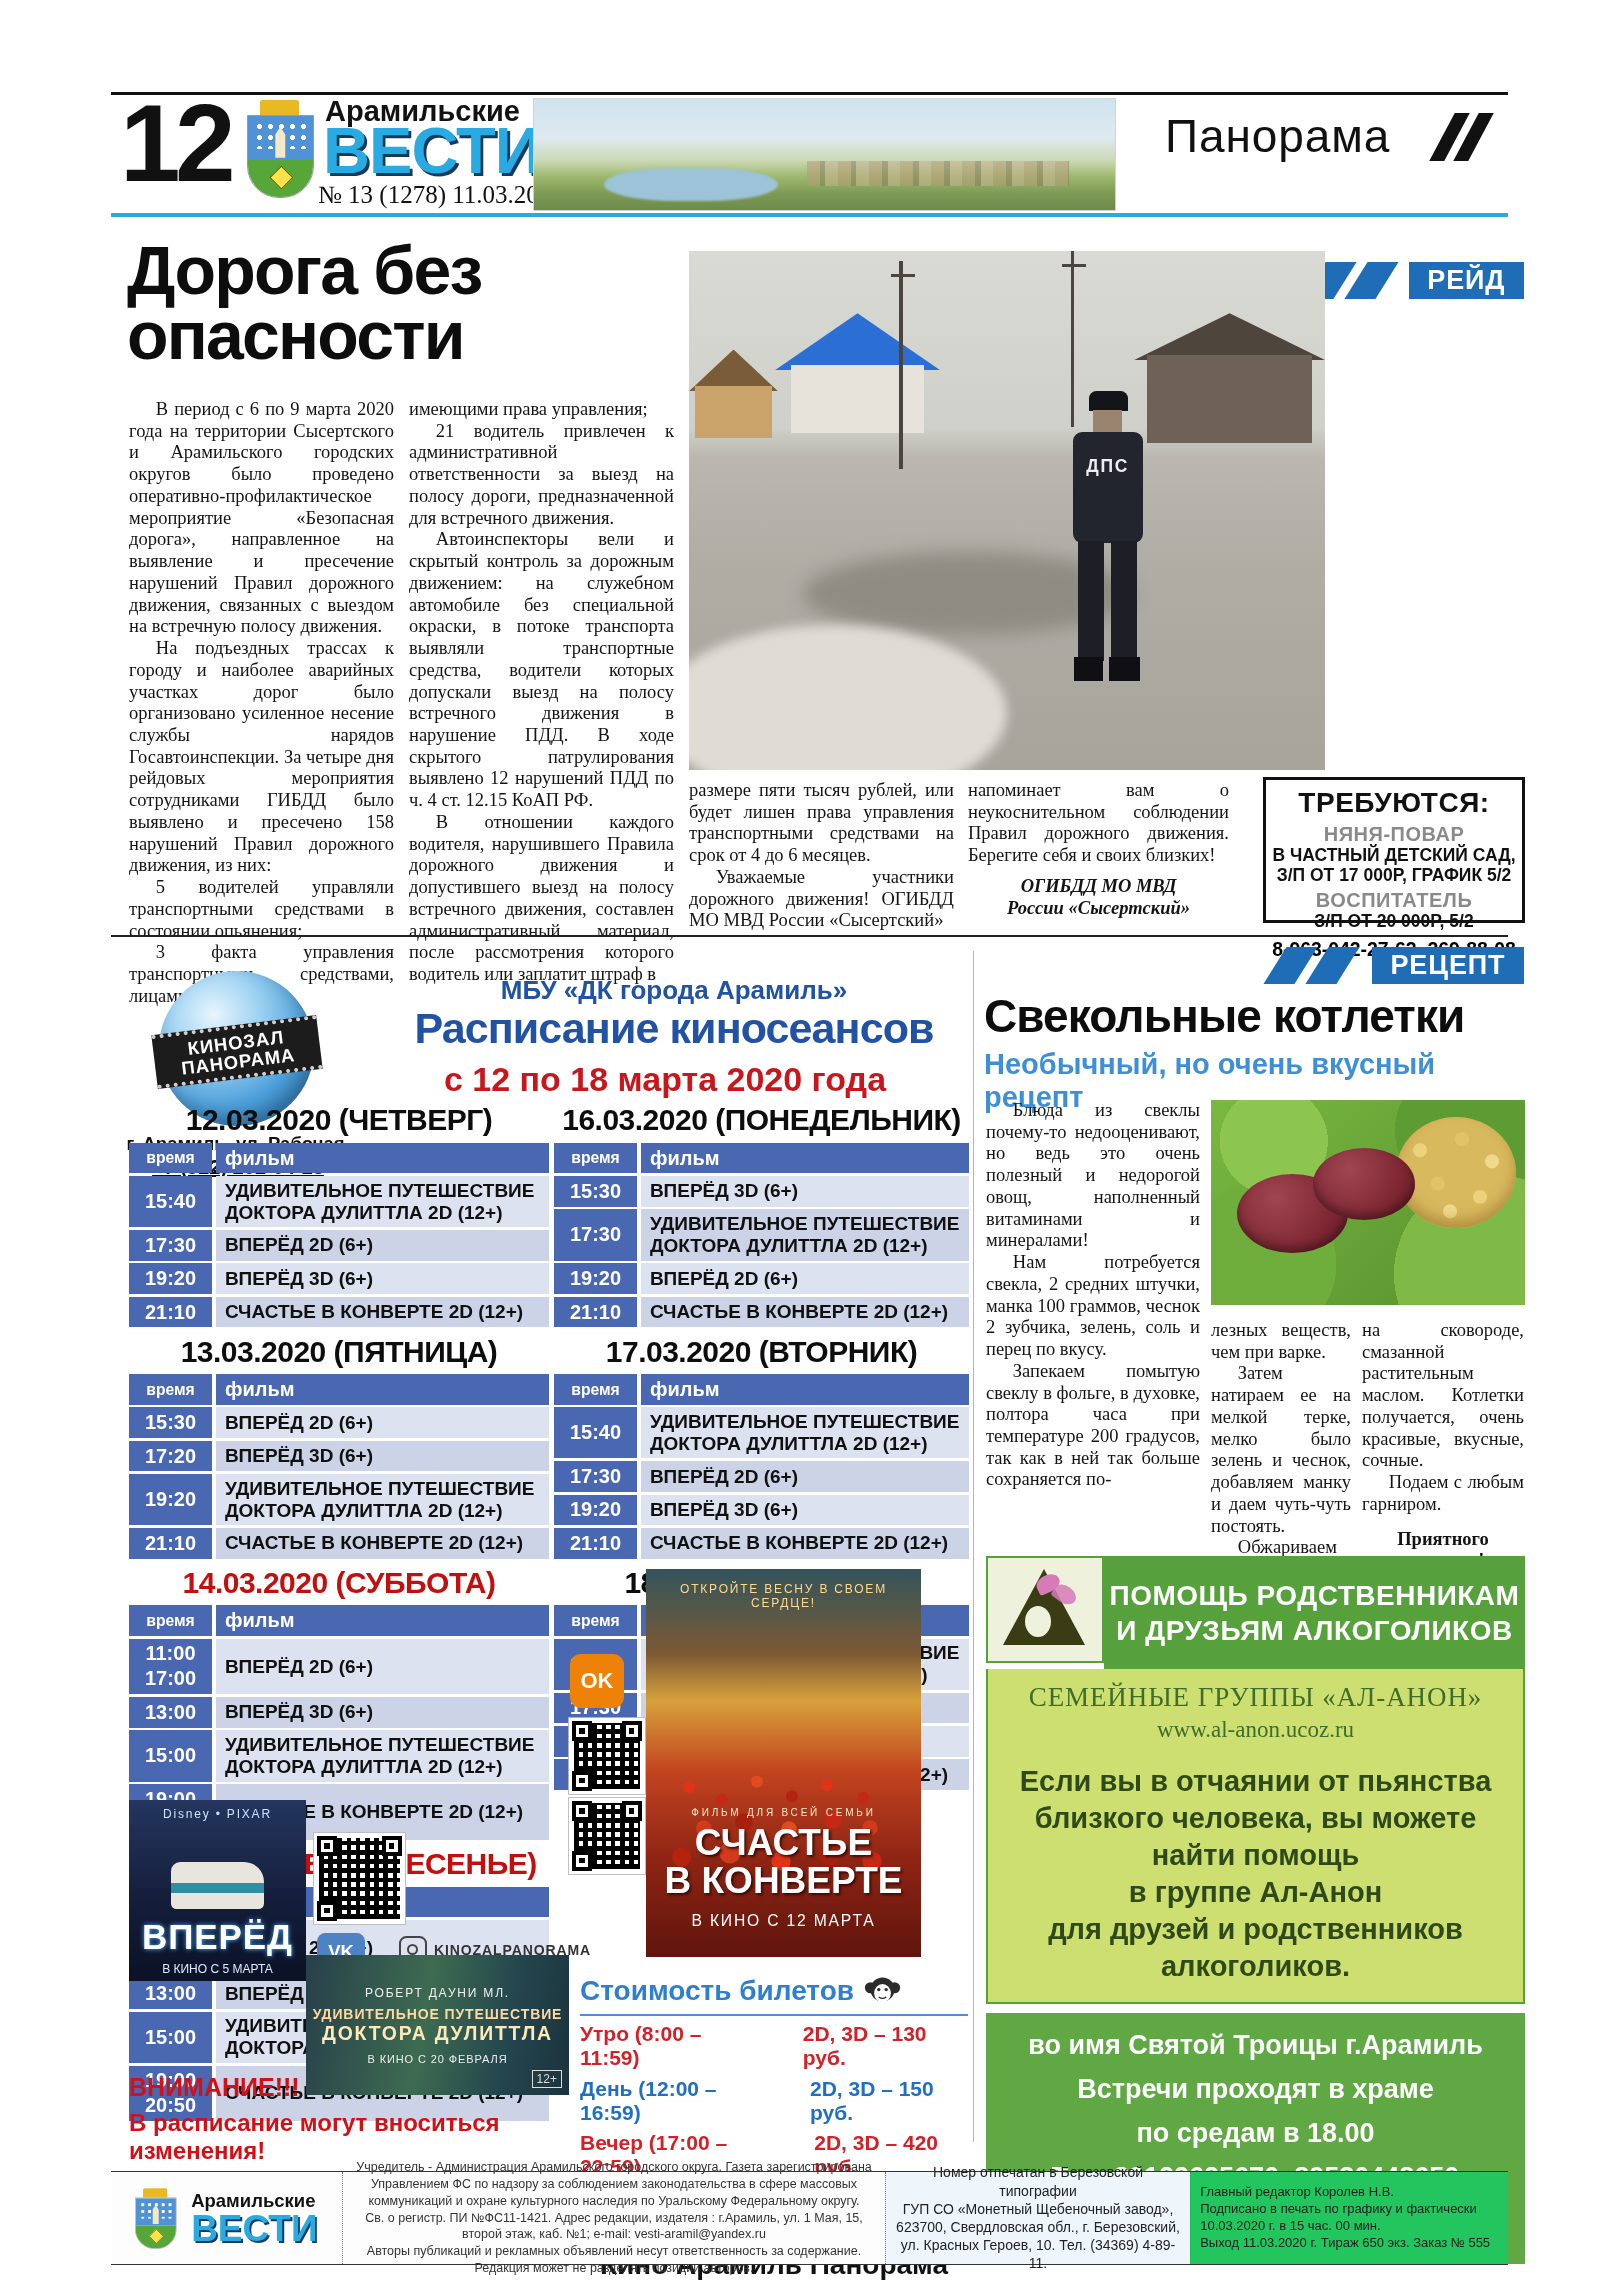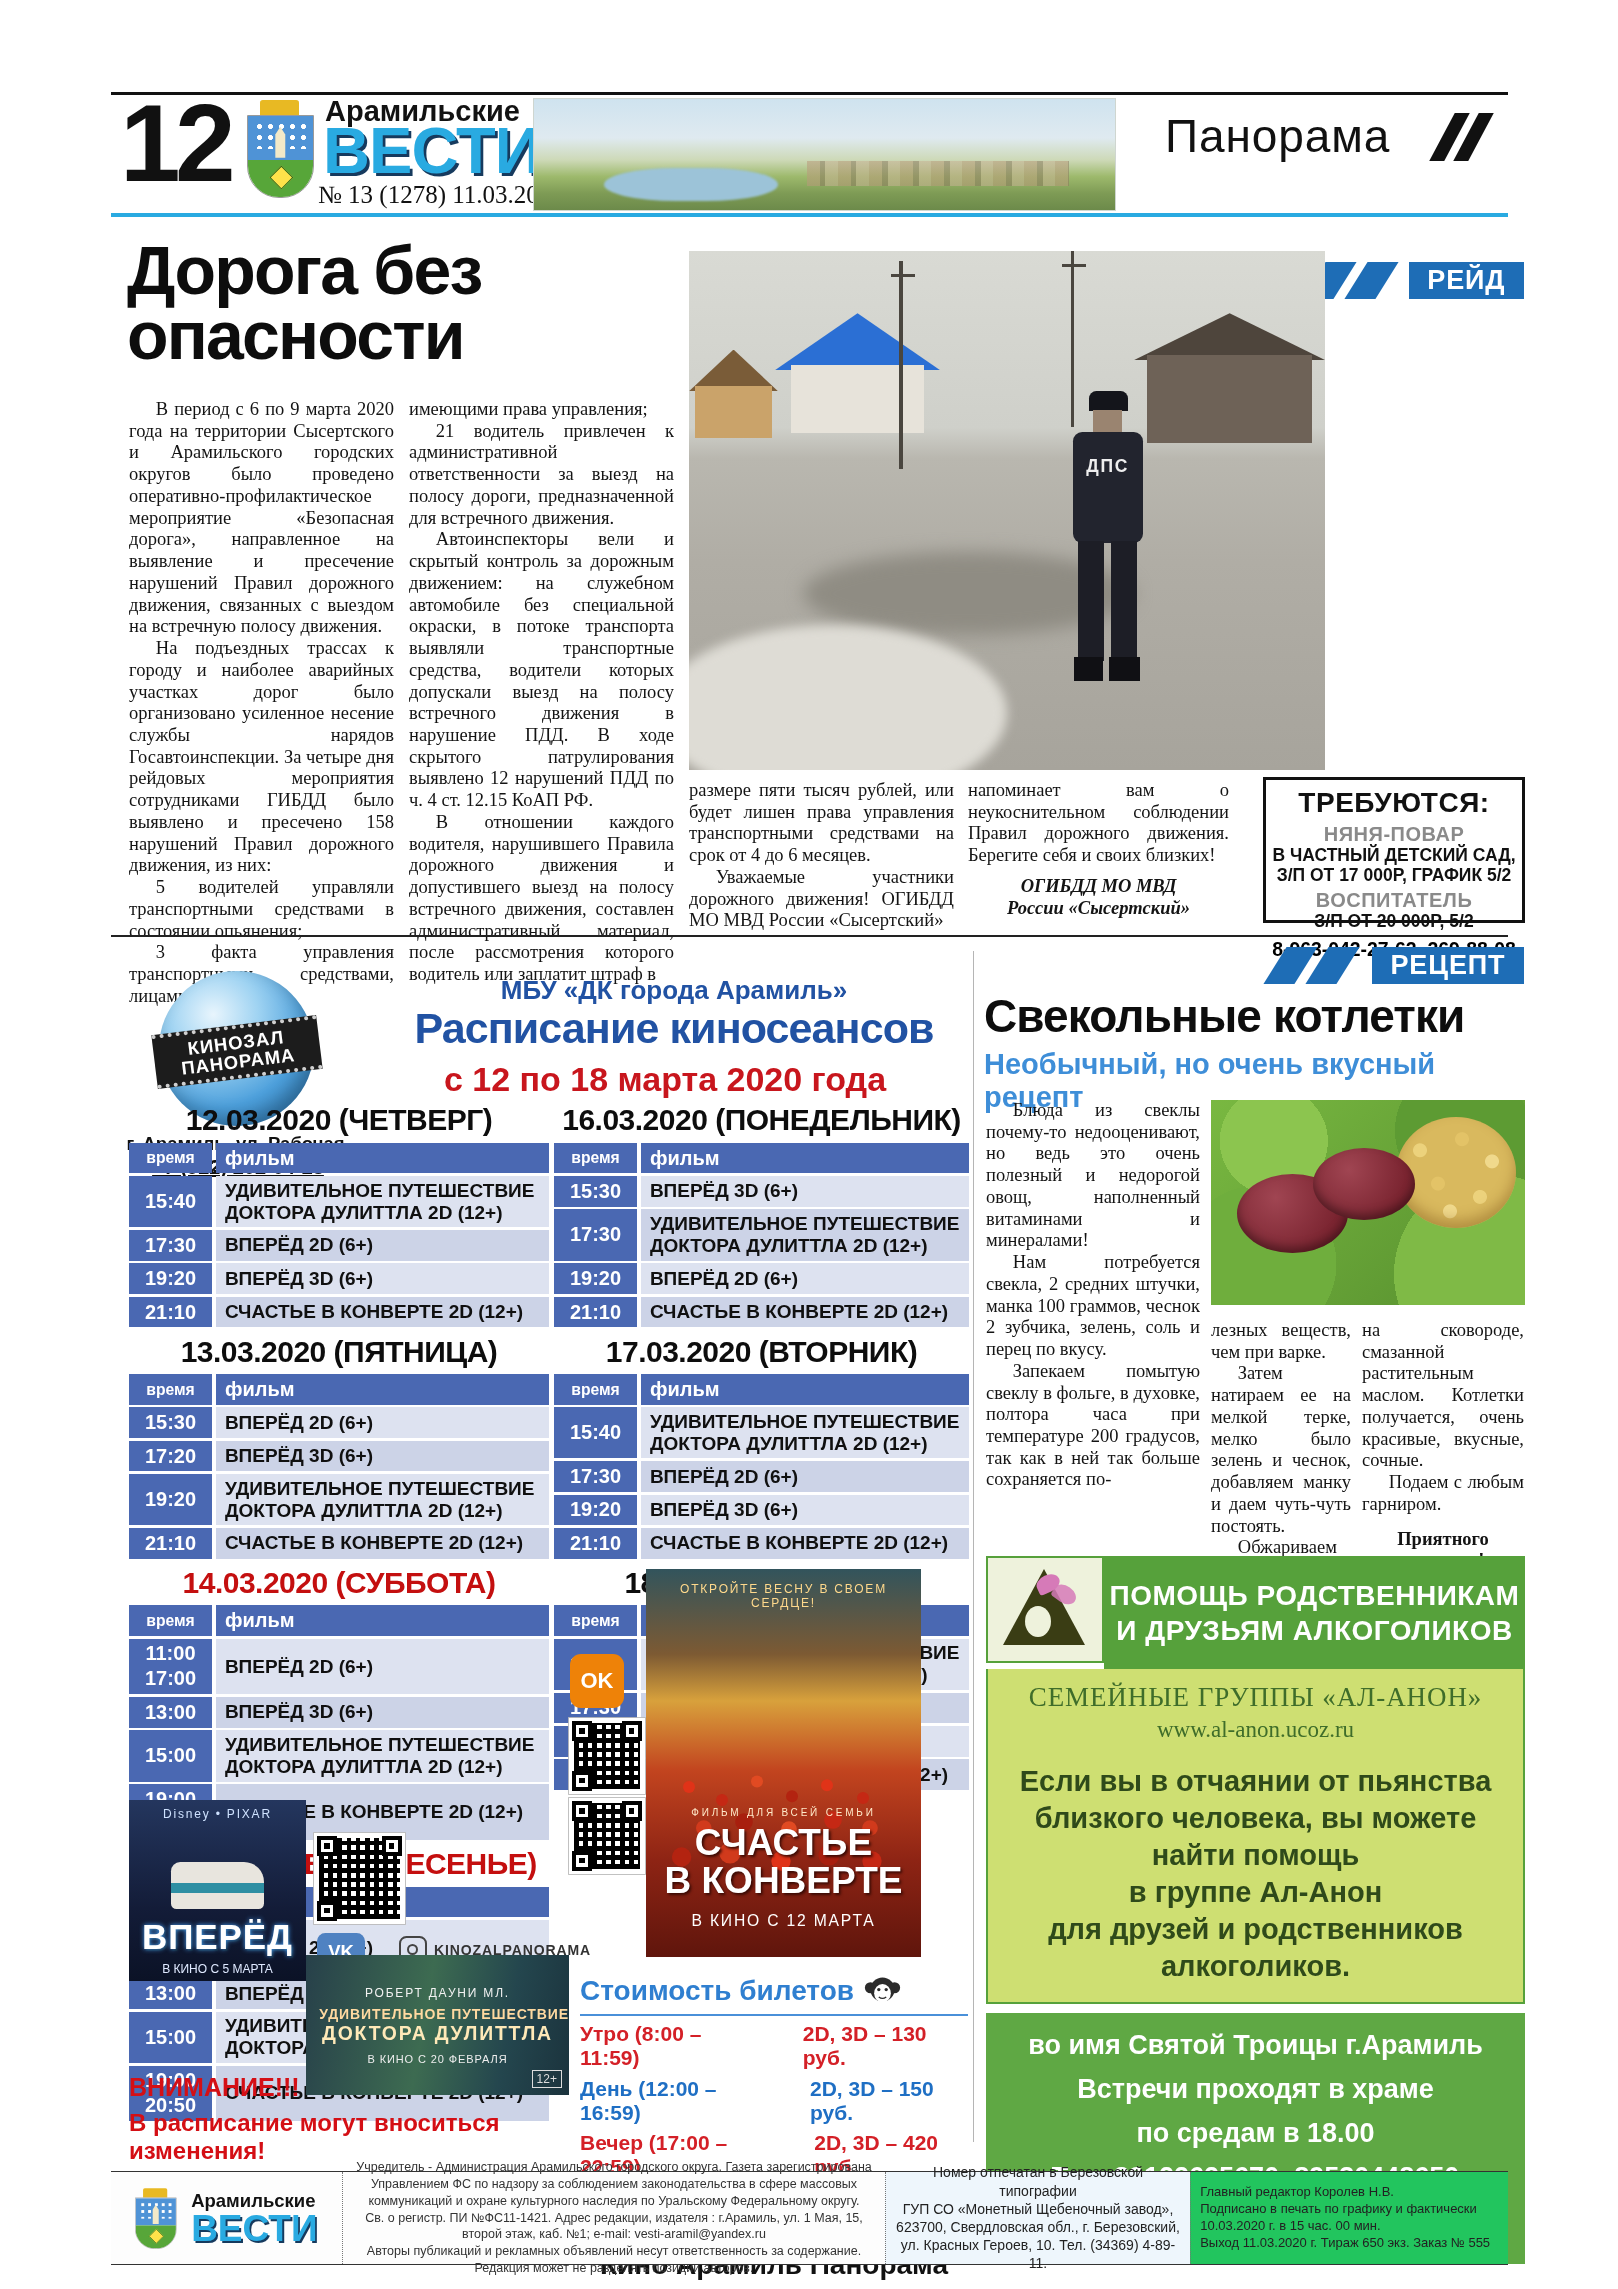--- a/index.html
+++ b/index.html
@@ -119,21 +119,21 @@
   .poppies{position:absolute;left:37px;top:212px;width:12px;height:12px;border-radius:50%;background:#e03318;
      box-shadow:33px 13px 0 #c52814,68px -5.5px 0 #e14a22,103px 9.2px 0 #b32310,138px -1.8px 0 #e03318,174px 11px 0 #c52814,
      14.8px 41px 0 1.8px #d13a1c,55px 35px 0 2.8px #a81f0e,100px 42px 0 1.8px #e14a22,144px 33px 0 2.8px #c52814,181px 41px 0 1.8px #d13a1c,
      -7.4px 70px 0 3.7px #b32310,41px 66px 0 4.6px #d13a1c,92px 74px 0 3.7px #e03318,140px 68px 0 4.6px #a81f0e,183px 74px 0 3.7px #c52814;}
   #poster-happiness .psmall{position:absolute;left:0;top:238px;width:100%;font-size:10px;letter-spacing:2.8px;color:#ffe9c9;}
   #poster-happiness .ptitle{position:absolute;left:0;top:255px;width:100%;font-size:37px;font-weight:bold;line-height:1.02;
      color:#fff;text-shadow:1.8px 1.8px 2.8px #3a0b05;white-space:pre-line;}
   #poster-happiness .prel{position:absolute;left:0;top:343px;width:100%;font-size:15.7px;letter-spacing:1.8px;color:#fff;}
   #poster-dolittle{left:306px;top:1955px;width:263px;height:140px;background:linear-gradient(100deg,#27404a 0%,#3d6b51 45%,#24464e 75%,#1b333d 100%);}
   #poster-dolittle .pactor{margin-top:31px;font-size:12px;letter-spacing:1.8px;color:#f2f2f2;}
-  #poster-dolittle .pt1{font-size:14px;font-weight:bold;color:#ffd9a0;margin-top:5.5px;letter-spacing:0.9px;text-align:right;}
+  #poster-dolittle .pt1{font-size:14px;font-weight:bold;color:#ffd9a0;margin-top:5.5px;letter-spacing:0.9px;}
   #poster-dolittle .pt2{font-size:19.4px;font-weight:bold;color:#ffe9b8;letter-spacing:1.8px;}
   #poster-dolittle .prel{font-size:11px;color:#eee;margin-top:8px;letter-spacing:0.9px;}
   #poster-dolittle .age{position:absolute;right:7.4px;bottom:7.4px;font-size:12px;color:#ddd;border:0.9px solid #ddd;padding:0.9px 3.7px;}
   
   .qr{background:#fff;border:5.5px solid #fff;box-shadow:0 0 0 0.9px #bbb;
       background-image:repeating-linear-gradient(0deg,#000 0 4.6px,transparent 4.6px 9.2px),
                        repeating-linear-gradient(90deg,#000 0 4.6px,#fff 4.6px 9.2px);}
   .qr i{position:absolute;width:20px;height:20px;background:#fff;border:4.6px solid #000;box-sizing:border-box;}
   .qr i::after{content:"";position:absolute;left:2.8px;top:2.8px;width:5.5px;height:5.5px;background:#000;}
   .qr .tl{left:-1.8px;top:-1.8px;} .qr .tr{right:-1.8px;top:-1.8px;} .qr .bl{left:-1.8px;bottom:-1.8px;}

